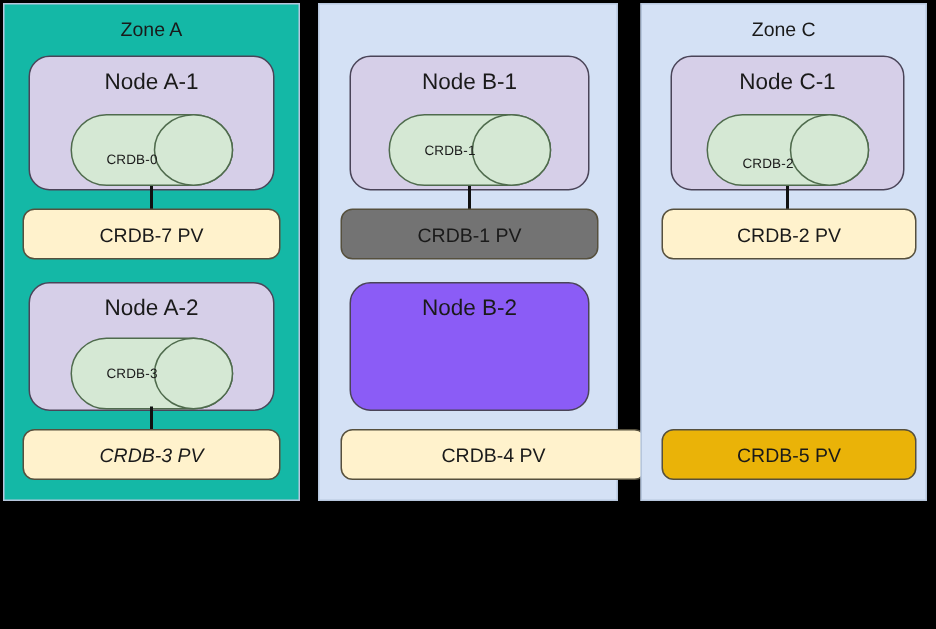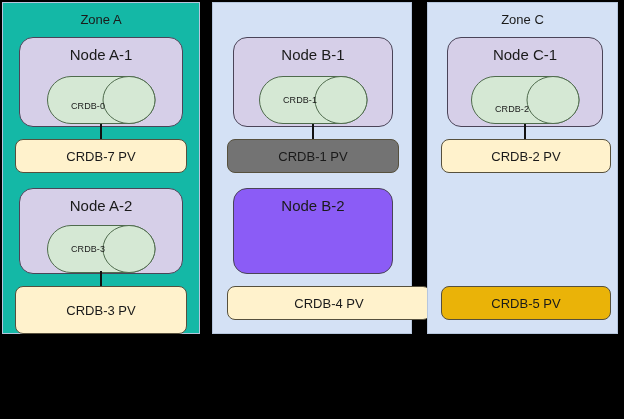--- a/index.html
+++ b/index.html
@@ -117,21 +117,21 @@
         <svg width="108" height="48" viewBox="0 0 108 48" class="cyl-svg">
           <path d="M 24 0.5 L 82 0.5 A 26 23.5 0 0 1 82 47.5 L 24 47.5 A 23.5 23.5 0 0 1 24 0.5 Z" fill="#d5e8d4" stroke="#4f6b4d" stroke-width="1"></path>
           <ellipse cx="82" cy="24" rx="26" ry="23.5" fill="#d5e8d4" stroke="#4f6b4d" stroke-width="1"></ellipse>
         </svg>
         <div class="cyl-label">CRDB-3</div>
       </div>
       <div class="connector" style="left: 97px; top: 268px; height: 16px; background: rgb(17, 17, 17);"></div>
       <div class="pv-box" style="left: 12px; top: 136px; width: 172px; height: 34px; background: rgb(255, 242, 204); border-color: rgb(86, 80, 61);">
         <span class="pv-label">CRDB-7 PV</span>
       </div>
-      <div class="pv-box" style="left: 12px; top: 283px; width: 172px; height: 48px; background: rgb(255, 242, 204); border-color: rgb(86, 80, 61);">
+      <div class="pv-box" style="left: 12px; top: 283px; width: 172px; height: 34px; background: rgb(255, 242, 204); border-color: rgb(86, 80, 61); font-style: italic;">
         <span class="pv-label">CRDB-3 PV</span>
       </div>
     </div>
     <div class="zone-panel" style="left: 212px; top: 2px; width: 200px; height: 332px; background: rgb(212, 225, 245); border-color: rgb(182, 198, 221);">
       <div class="node-box" style="left: 20px; top: 34px; width: 160px; height: 90px; background: rgb(214, 207, 232); border-color: rgb(74, 68, 88);">
         <div class="node-title">Node B-1</div>
       </div>
       <div class="cylinder" style="left: 46px; top: 73px; width: 108px; height: 48px;">
         <svg width="108" height="48" viewBox="0 0 108 48" class="cyl-svg">
           <path d="M 24 0.5 L 82 0.5 A 26 23.5 0 0 1 82 47.5 L 24 47.5 A 23.5 23.5 0 0 1 24 0.5 Z" fill="#d5e8d4" stroke="#4f6b4d" stroke-width="1"></path>

